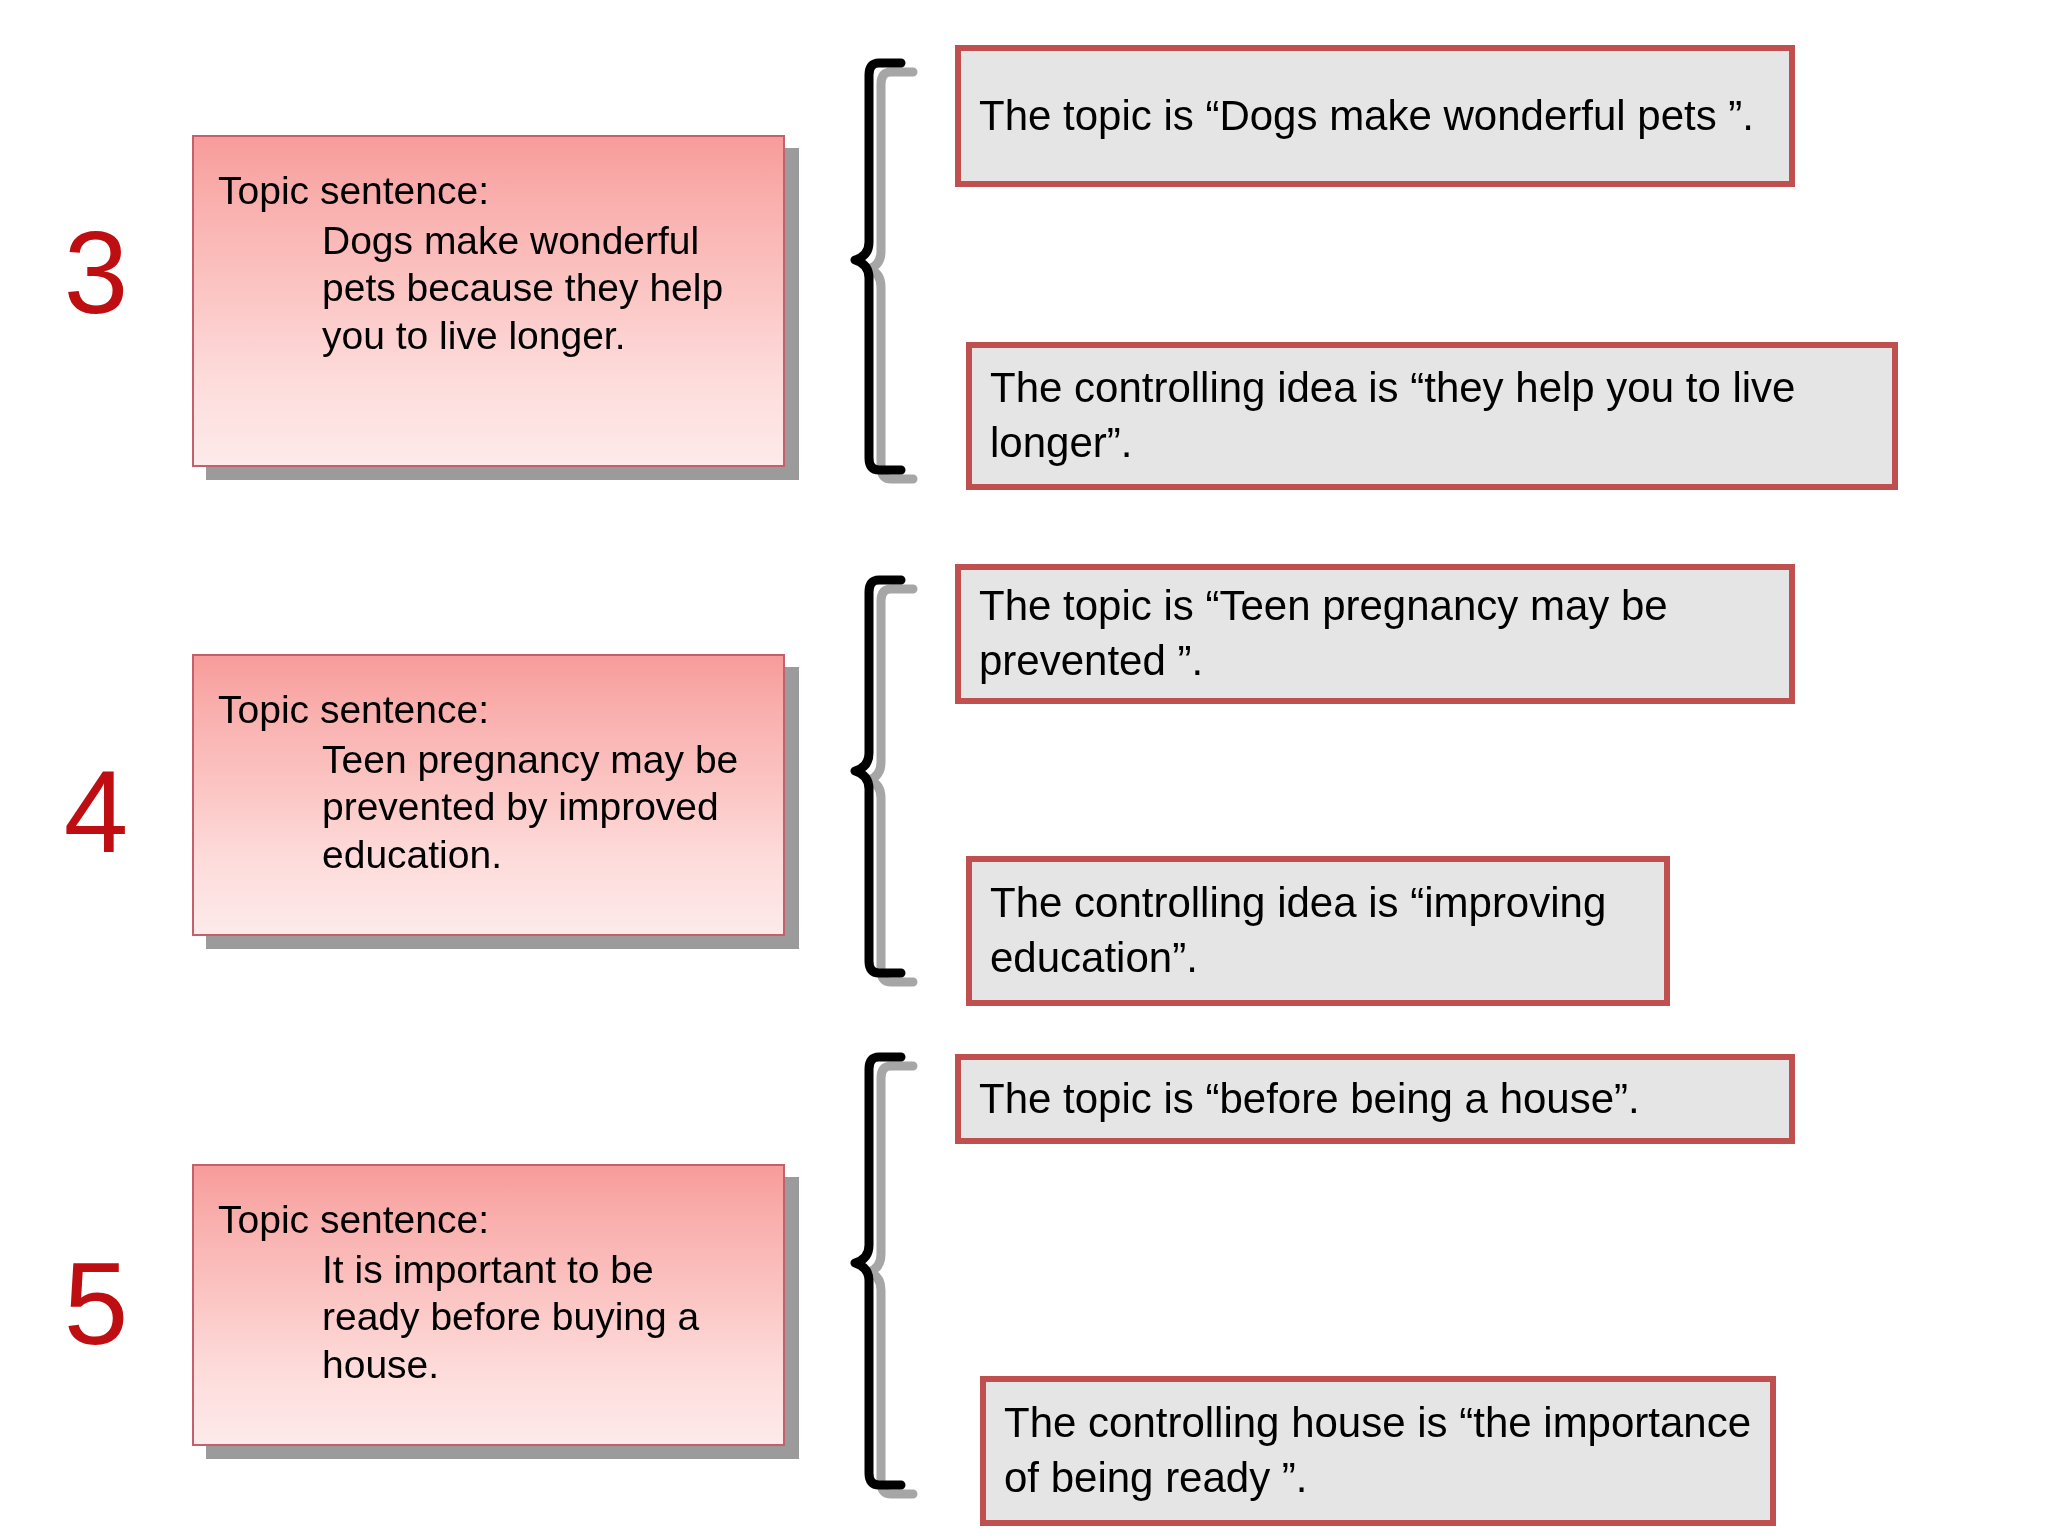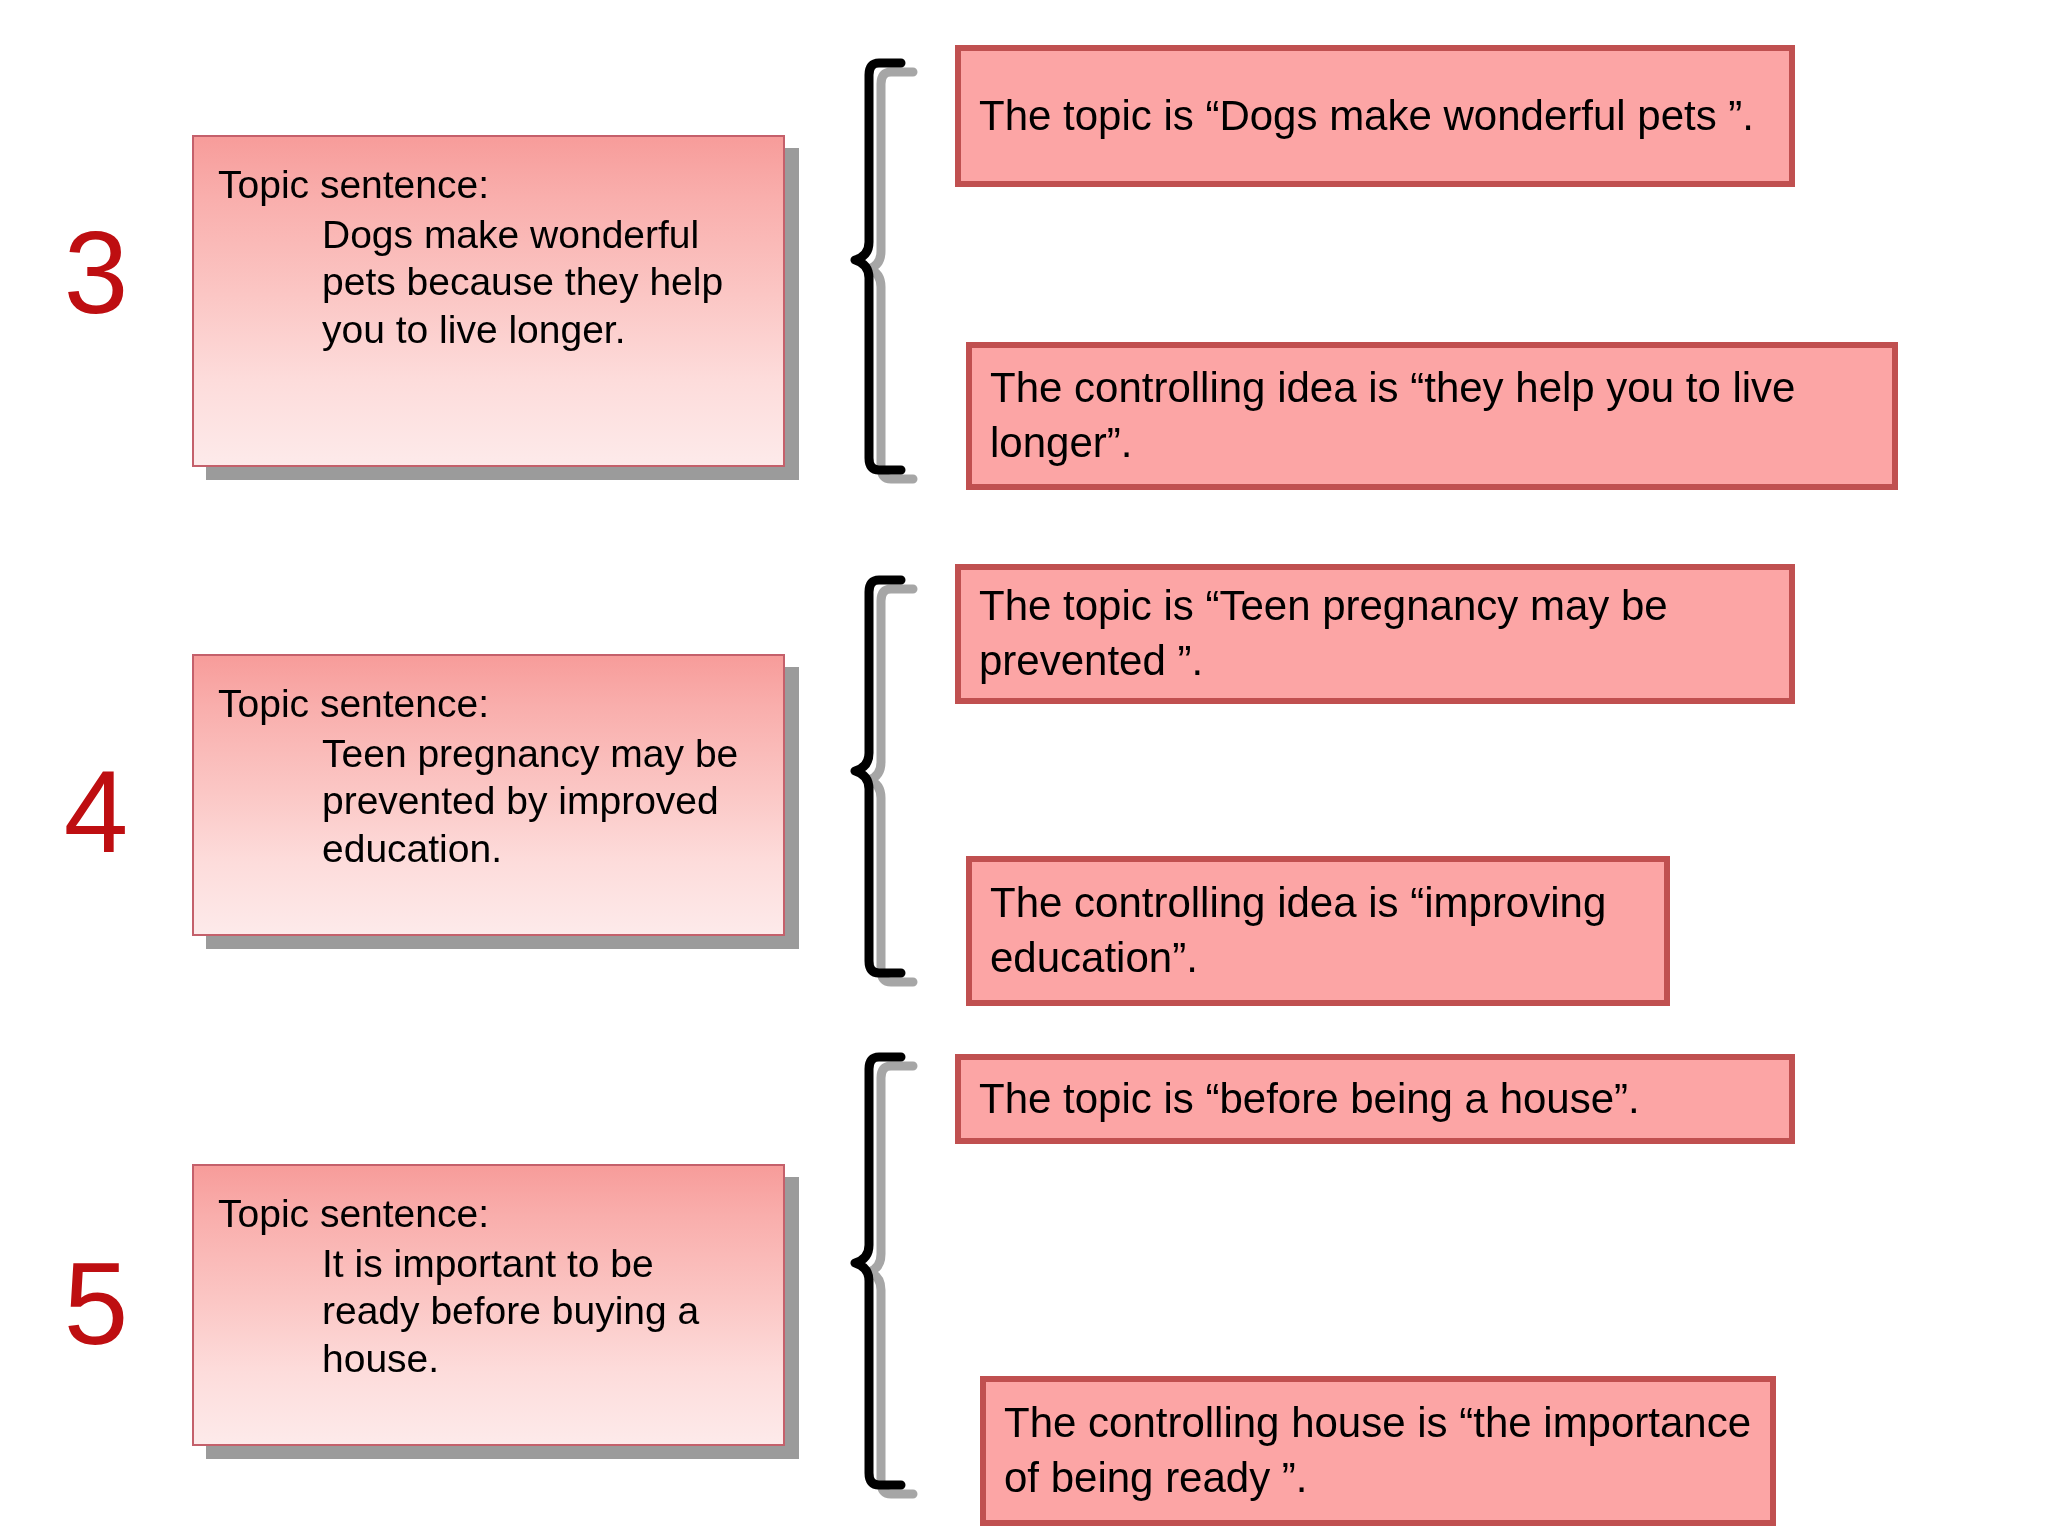--- a/index.html
+++ b/index.html
@@ -60,21 +60,21 @@
     left: 0; top: 0;
     width: 100%;
     height: 100%;
     box-sizing: border-box;
     border: 2px solid #C4606B;
     background: linear-gradient(to bottom, #F79C9A 0%, #F9AEAC 18%, #FBC6C4 48%, #FDDCDB 74%, #FDEAEA 100%);
   }
   .card-inner {
     position: relative;
     box-sizing: border-box;
-    padding: 24px 24px 20px 24px;
+    padding: 30px 24px 20px 24px;
     color: #000000;
     font-size: 39px;
     line-height: 1.22;
     font-family: "Liberation Sans", sans-serif;
   }
   .card-label { display: block; }
   .card-body {
     display: block;
     padding-left: 104px;
     margin-top: 2px;
@@ -84,21 +84,21 @@
   .brace {
     position: absolute;
     overflow: visible;
   }
 
   
   .obox {
     position: absolute;
     box-sizing: border-box;
     border: 6px solid #C05050;
-    background: #fca5a5;
+    background: #e5e5e5;
     color: #000000;
     font-family: "Liberation Sans", sans-serif;
     font-size: 42px;
     line-height: 1.30;
     padding: 10px 14px 10px 18px;
     display: flex;
     align-items: center;
   }
   .obox span { display: block; }
 </style>

